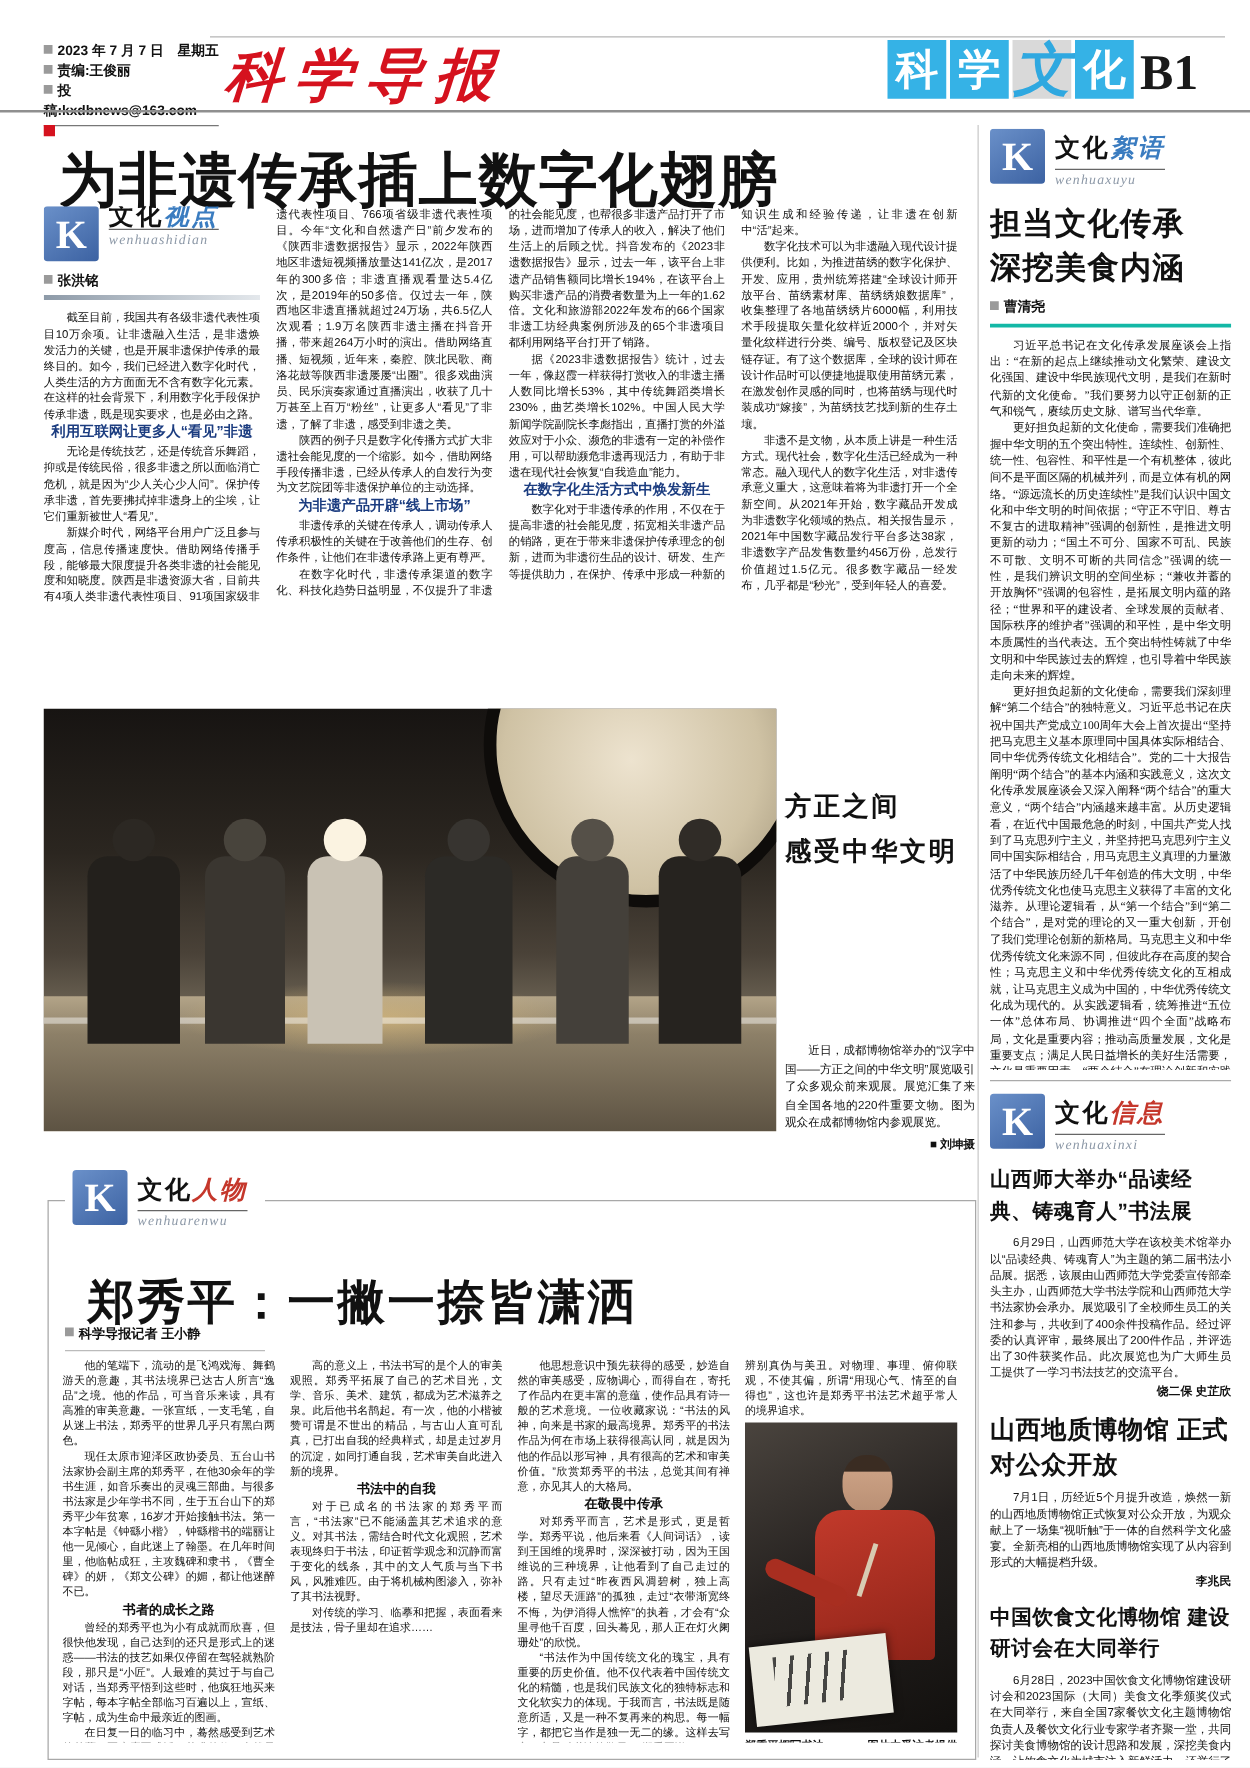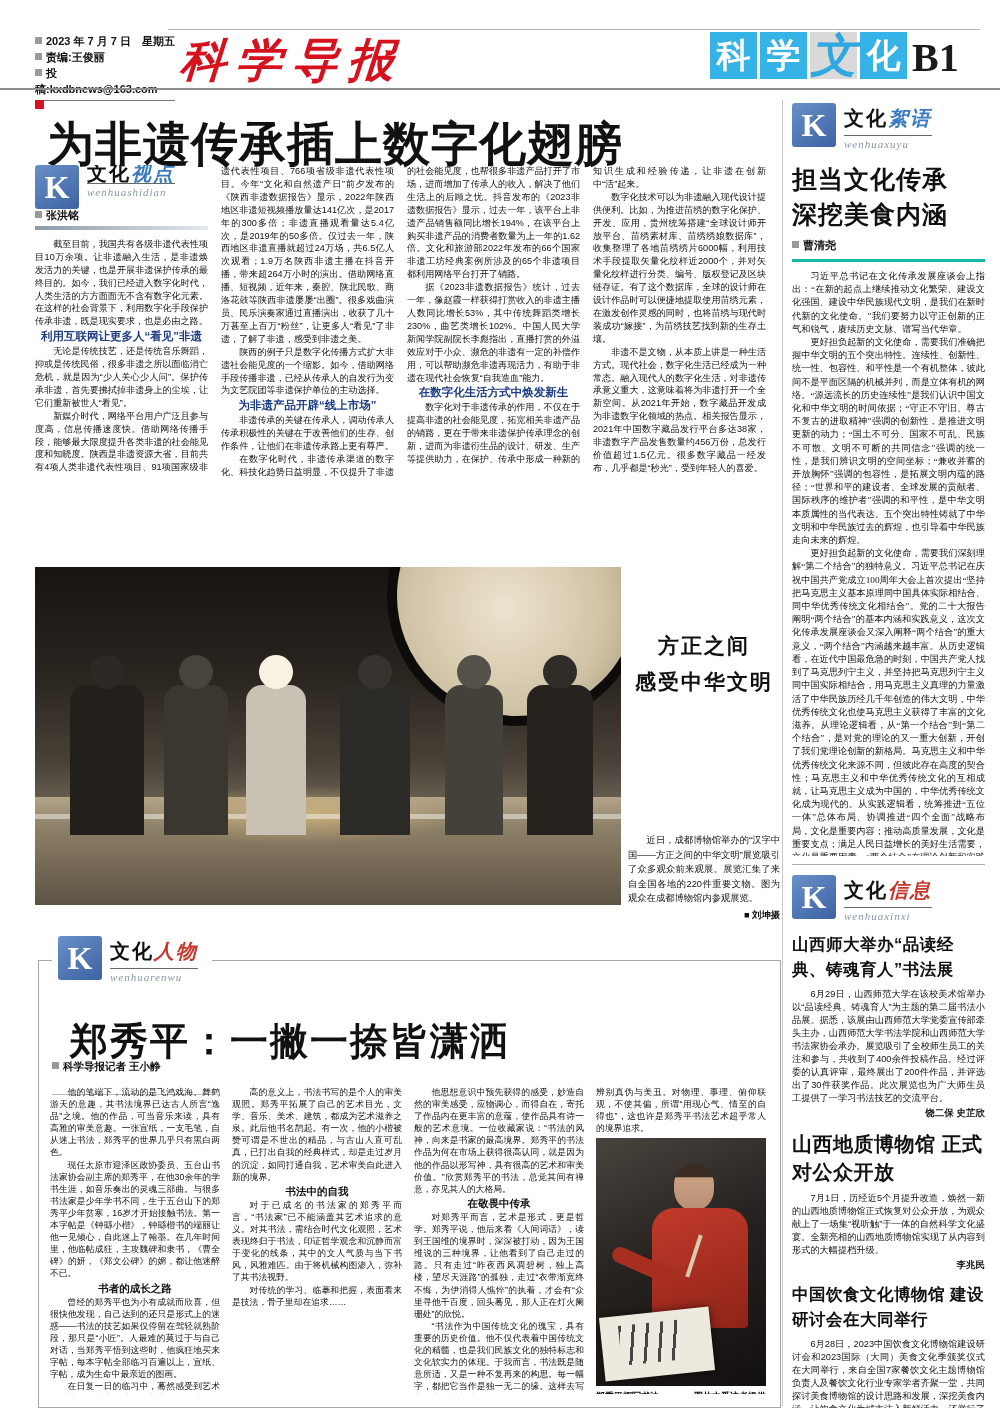--- a/index.html
+++ b/index.html
@@ -34,42 +34,42 @@
   .kscript.blue{color:#3a7cc0;} .kscript.red{color:#c5372b;}
   .kpinyin{font-family:"Liberation Serif","DejaVu Serif",serif;font-style:italic;
            font-size:11px;color:#8b97a6;letter-spacing:1px;padding-top:2px;}
   
   #red-dot{left:35px;top:100px;width:9px;height:9px;background:#d5121e;}
   #main-headline{left:35px;top:104px;width:740px;font-size:47px;font-weight:900;letter-spacing:1px;
                  line-height:56px;white-space:nowrap;}
   #main-cols{left:35px;top:165px;width:731px;height:398px;column-count:4;column-gap:13px;
              font-size:9.1px;line-height:12.9px;text-align:justify;overflow:hidden;}
   #main-cols .lead{break-inside:avoid;margin-bottom:8px;}
-  #main-author{font-size:11px;font-weight:bold;margin:0 0 4px;}
+  #main-author{font-size:11px;font-weight:bold;margin:10px 0 4px;}
   .author-rule{height:4px;background:linear-gradient(90deg,#8d9aa8,#e4e8ec);margin-top:4px;}
   .blk{margin:0;}
   .blk.para{text-indent:2em;}
   .blk.subhd{font-weight:bold;color:#1c3d80;text-align:center;font-size:11.5px;text-indent:0;
              margin:2px 0;}
   
   #photo1{left:35px;top:567px;width:586px;height:338px;overflow:hidden;
           background:linear-gradient(180deg,#171412 0%,#2b2620 34%,#4a4238 58%,#79705f 76%,#93876f 100%);}
   .moongate{position:absolute;left:60%;top:-30%;width:240px;height:240px;border-radius:50%;
             background:radial-gradient(circle at 45% 55%,#ede3cf 0%,#cfc2a4 55%,#8d8168 100%);
             border:10px solid #0e0c0a;}
   .case{position:absolute;left:0;bottom:0;width:100%;height:108px;
         background:linear-gradient(180deg,#b3a488 0%,#8d8068 28%,#5d5343 100%);}
   .case-glow{position:absolute;left:18%;bottom:60px;width:320px;height:60px;border-radius:50%;
              background:radial-gradient(ellipse,rgba(236,200,128,.55),rgba(236,200,128,0) 70%);}
   .glass{position:absolute;left:0;bottom:86px;width:100%;height:5px;background:rgba(255,255,255,.45);}
   .person{position:absolute;bottom:70px;width:74px;height:150px;border-radius:16px 16px 0 0;}
   .person::before{content:"";position:absolute;top:-30px;left:50%;transform:translateX(-50%);
                   width:34px;height:34px;border-radius:50%;background:inherit;filter:brightness(1.25);}
   
-  #photo1-title{left:628px;top:628px;width:152px;text-align:center;font-size:21px;font-weight:bold;
+  #photo1-title{left:628px;top:628px;width:152px;font-size:21px;font-weight:bold;
                 line-height:36px;letter-spacing:2px;}
   #photo1-cap{left:628px;top:833px;width:152px;font-size:9.3px;line-height:14.5px;text-align:justify;}
   #photo1-cap .lead-indent{text-indent:2em;}
   #photo1-credit{text-align:right;font-weight:bold;margin-top:2px;}
   
   #vdiv{left:782px;top:100px;width:1px;height:1306px;background:#c9c9c9;}
   
   #sidebar{left:792px;top:103px;width:193px;height:1305px;overflow:hidden;}
   #sb-headline{font-size:25px;font-weight:900;line-height:35px;margin:12px 0 6px;letter-spacing:1px;}
   .sb-author{font-size:11px;font-weight:bold;border-bottom:3px solid #14b8a6;padding-bottom:6px;
@@ -80,21 +80,21 @@
   #sb-rule{height:1px;background:#aaa;margin:8px 0 10px;}
   .news-title{font-size:16.5px;font-weight:900;line-height:25px;margin:10px 0 6px;letter-spacing:.5px;}
   .news-title.big{font-size:20px;line-height:28px;}
   .news-body{font-size:9.2px;line-height:13px;text-align:justify;text-indent:2em;}
   .news-byline{font-size:9.5px;font-weight:bold;text-align:right;margin:2px 0 6px;}
   
   #feat-box{left:38px;top:960px;width:741px;height:446px;border:1px solid #a8a8a8;}
   #feat-badge{left:52px;top:936px;background:#fff;padding:0 14px 0 6px;}
   #feat-headline{left:52px;top:998px;font-size:38px;font-weight:900;letter-spacing:2px;white-space:nowrap;}
   #feat-byline{left:52px;top:1060px;width:160px;font-size:10.5px;font-weight:bold;
-               border-bottom:1px solid #bbb;padding-bottom:20px;}
+               border-bottom:1px solid #bbb;padding-bottom:6px;}
   #feat-cols{left:50px;top:1086px;width:718px;height:308px;display:flex;gap:12px;}
   .fcol{width:170px;height:308px;overflow:hidden;font-size:8.8px;line-height:12.1px;text-align:justify;}
   .fcol .blk.subhd{font-size:10.5px;color:#111;}
   
   #photo2{position:relative;width:170px;height:248px;margin:4px 0 4px;overflow:hidden;
           background:linear-gradient(155deg,#4a443e 0%,#262220 45%,#12100e 100%);}
   .cal-body{position:absolute;right:18px;top:70px;width:96px;height:120px;border-radius:22px 22px 4px 4px;
             background:linear-gradient(160deg,#c23a2b,#8e2318);}
   .cal-head{position:absolute;right:52px;top:26px;width:40px;height:46px;border-radius:45%;
             background:linear-gradient(180deg,#3a2c22 0%,#3a2c22 28%,#caa083 30%,#b98f74 100%);}

